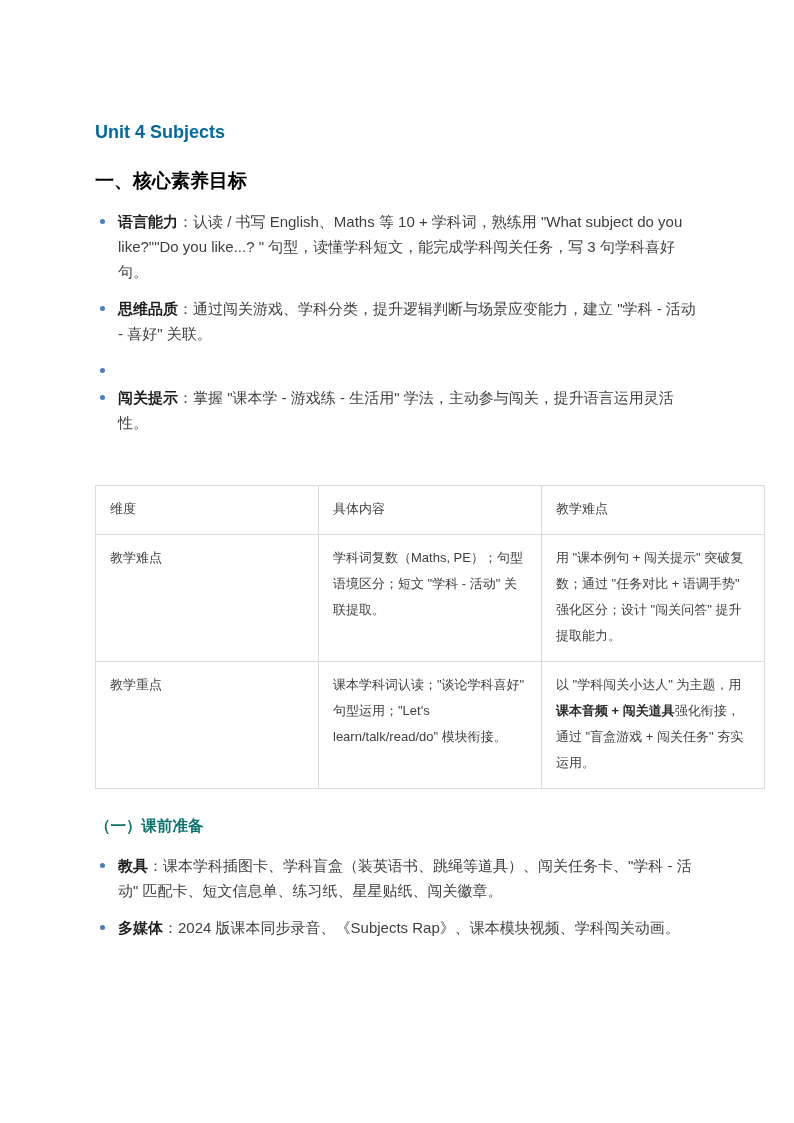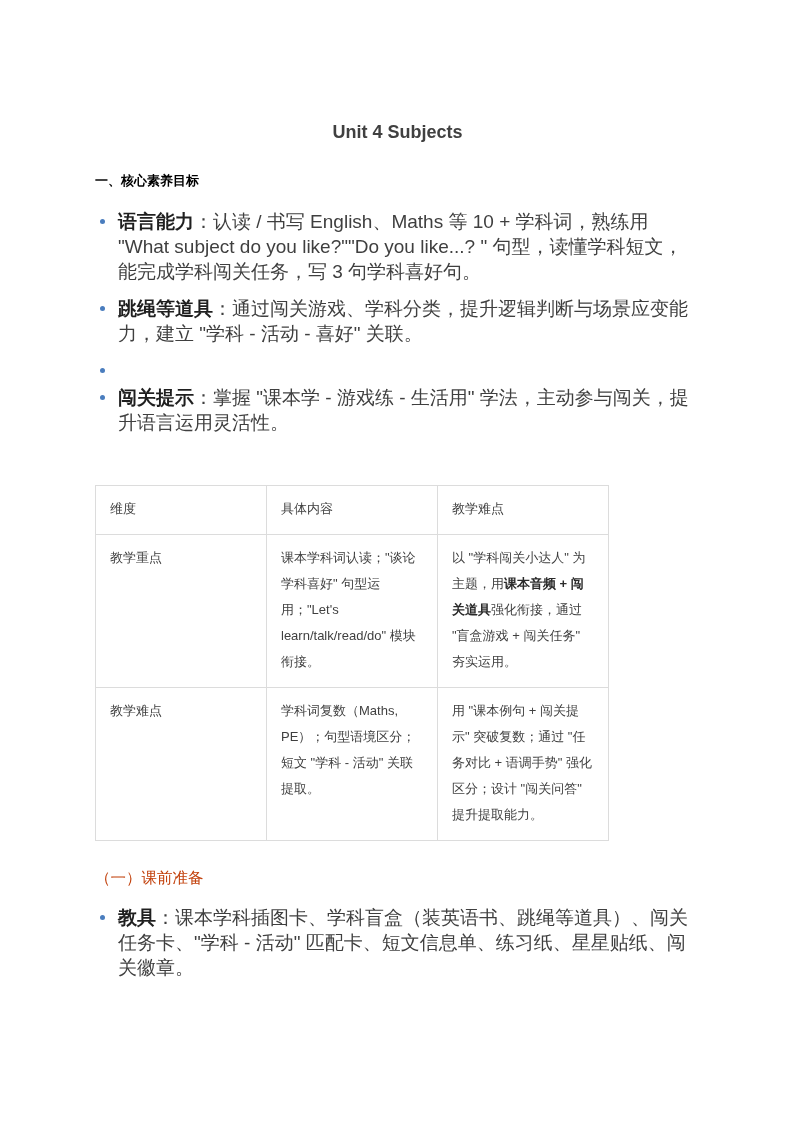--- a/index.html
+++ b/index.html
@@ -11,36 +11,35 @@
     background: #ffffff;
     padding: 121px 94px 40px 95px;
     overflow: hidden;
     font-family: "Liberation Sans", "DejaVu Sans", sans-serif;
     color: #3f3f3f;
   }
   h1.doc-title {
     font-size: 18px;
     line-height: 22px;
     font-weight: bold;
-    color: #404040;
-    text-align: center;
+    color: #0369a1;
     margin: 0 0 12px 0;
   }
   h2.section-heading {
-    font-size: 13px;
+    font-size: 19px;
     line-height: 24px;
     font-weight: bold;
     color: #000000;
     margin: 26px 0 0 0;
   }
   h3.subsection-heading {
     font-size: 15.5px;
     line-height: 22px;
-    font-weight: normal;
-    color: #c2410c;
+    font-weight: bold;
+    color: #0f766e;
     margin: 26px 0 7px 0;
   }
   ul.bullet-list {
     list-style: none;
     margin: 16px 0 0 0;
     padding: 0;
   }
   ul.bullet-list li {
     display: flex;
     align-items: flex-start;
@@ -49,29 +48,29 @@
   .bullet-dot {
     flex: 0 0 auto;
     width: 5px;
     height: 5px;
     border-radius: 50%;
     background: #4a7dbe;
     margin: 10px 13px 0 5px;
   }
   .bullet-text {
     margin: 0;
-    font-size: 19px;
+    font-size: 15px;
     line-height: 25px;
     color: #3f3f3f;
   }
   .bullet-text strong { color: #1f1f1f; }
   table.doc-table {
     border-collapse: collapse;
     table-layout: fixed;
-    width: 514px;
+    width: 670px;
     margin: 50px 0 0 0;
     font-size: 13px;
     line-height: 26px;
     color: #3f3f3f;
   }
   table.doc-table th, table.doc-table td {
     border: 1px solid #dcdcdc;
     padding: 10px 14px 12px 14px;
     vertical-align: top;
     text-align: left;
@@ -90,21 +89,21 @@
 
   <h2 class="section-heading">一、核心素养目标</h2>
 
   <ul class="bullet-list">
     <li>
       <span class="bullet-dot"></span>
       <p class="bullet-text"><strong>语言能力</strong><span>：认读 / 书写 English、Maths 等 10 + 学科词，熟练用 "What subject do you like?""Do you like...? " 句型，读懂学科短文，能完成学科闯关任务，写 3 句学科喜好句。</span></p>
     </li>
     <li>
       <span class="bullet-dot"></span>
-      <p class="bullet-text"><strong>跳绳等道具</strong><span>：通过闯关游戏、学科分类，提升逻辑判断与场景应变能力，建立 "学科 - 活动 - 喜好" 关联。</span></p>
+      <p class="bullet-text"><strong>思维品质</strong><span>：通过闯关游戏、学科分类，提升逻辑判断与场景应变能力，建立 "学科 - 活动 - 喜好" 关联。</span></p>
     </li>
     <li>
       <span class="bullet-dot"></span>
     </li>
     <li>
       <span class="bullet-dot"></span>
       <p class="bullet-text"><strong>闯关提示</strong><span>：掌握 "课本学 - 游戏练 - 生活用" 学法，主动参与闯关，提升语言运用灵活性。</span></p>
     </li>
   </ul>
 
@@ -112,35 +111,39 @@
   <table class="doc-table">
     <thead>
       <tr>
         <th>维度</th>
         <th>具体内容</th>
         <th>教学难点</th>
       </tr>
     </thead>
     <tbody>
       <tr>
+        <td>教学难点</td>
+        <td>学科词复数（Maths, PE）；句型语境区分；短文 "学科 - 活动" 关联提取。</td>
+        <td><span>用 "课本例句 + 闯关提示" 突破复数；通过 "任务对比 + 语调手势" 强化区分；设计 "闯关问答" 提升提取能力。</span><strong></strong><span></span></td>
+      </tr>
+      <tr>
         <td>教学重点</td>
         <td>课本学科词认读；"谈论学科喜好" 句型运用；"Let's learn/talk/read/do" 模块衔接。</td>
         <td><span>以 "学科闯关小达人" 为主题，用</span><strong>课本音频 + 闯关道具</strong><span>强化衔接，通过 "盲盒游戏 + 闯关任务" 夯实运用。</span></td>
-      </tr>
-      <tr>
-        <td>教学难点</td>
-        <td>学科词复数（Maths, PE）；句型语境区分；短文 "学科 - 活动" 关联提取。</td>
-        <td><span>用 "课本例句 + 闯关提示" 突破复数；通过 "任务对比 + 语调手势" 强化区分；设计 "闯关问答" 提升提取能力。</span><strong></strong><span></span></td>
       </tr>
     </tbody>
   </table>
 
 
   <h3 class="subsection-heading">（一）课前准备</h3>
 
   <ul class="bullet-list">
     <li>
       <span class="bullet-dot"></span>
       <p class="bullet-text"><strong>教具</strong><span>：课本学科插图卡、学科盲盒（装英语书、跳绳等道具）、闯关任务卡、"学科 - 活动" 匹配卡、短文信息单、练习纸、星星贴纸、闯关徽章。</span></p>
     </li>
+    <li>
+      <span class="bullet-dot"></span>
+      <p class="bullet-text"><strong>多媒体</strong><span>：2024 版课本同步录音、《Subjects Rap》、课本模块视频、学科闯关动画。</span></p>
+    </li>
   </ul>
 
 </div>
 
 </body></html>

